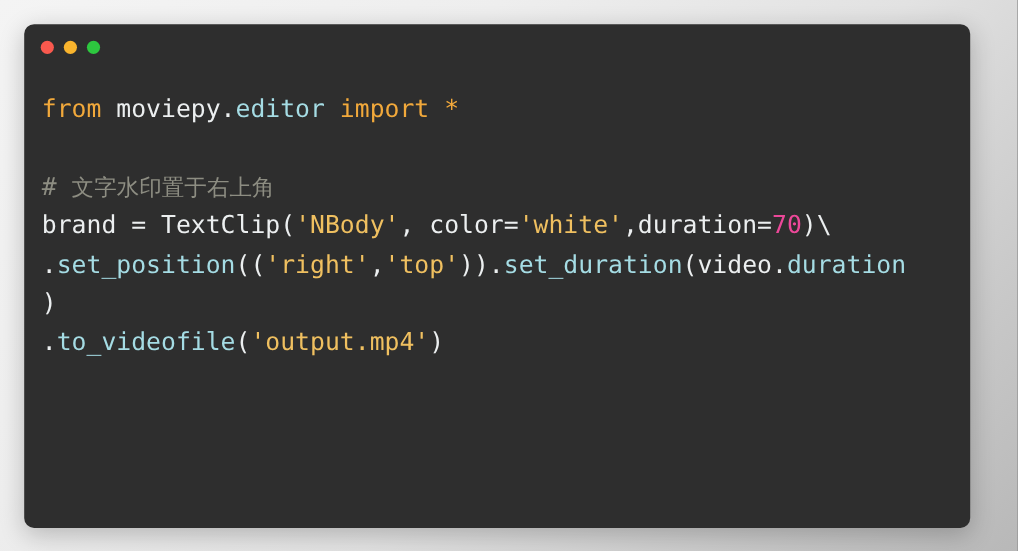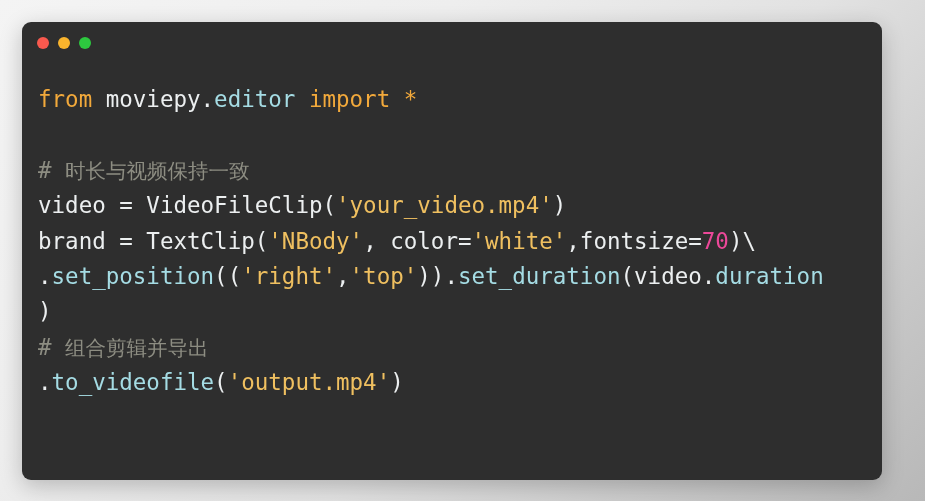--- a/index.html
+++ b/index.html
@@ -96,24 +96,22 @@
 
     <div id="titlebar">
       <span class="dot dot-close"></span>
       <span class="dot dot-min"></span>
       <span class="dot dot-max"></span>
     </div>
 
     <div id="code-body">
         <div class="code-line"><span class="tok t-kw">from </span><span class="tok t-plain">moviepy.</span><span class="tok t-attr">editor</span><span class="tok t-kw"> import </span><span class="tok t-kw">*</span></div>
         <div class="code-line"><span class="tok t-plain"> </span></div>
-        <div class="code-line"><span class="tok t-comment"># </span><span class="tok t-comment t-cjk">时长与视频保持一致</span></div>
-        <div class="code-line"><span class="tok t-plain">video = VideoFileClip(</span><span class="tok t-str">'your_video.mp4'</span><span class="tok t-plain">)</span></div>
-        <div class="code-line"><span class="tok t-plain">brand = TextClip(</span><span class="tok t-str">'NBody'</span><span class="tok t-plain">, color=</span><span class="tok t-str">'white'</span><span class="tok t-plain">,fontsize=</span><span class="tok t-num">70</span><span class="tok t-plain">)\</span></div>
+        <div class="code-line"><span class="tok t-comment"># </span><span class="tok t-comment t-cjk">文字水印置于右上角</span></div>
+        <div class="code-line"><span class="tok t-plain">brand = TextClip(</span><span class="tok t-str">'NBody'</span><span class="tok t-plain">, color=</span><span class="tok t-str">'white'</span><span class="tok t-plain">,duration=</span><span class="tok t-num">70</span><span class="tok t-plain">)\</span></div>
         <div class="code-line"><span class="tok t-plain">.</span><span class="tok t-fn">set_position</span><span class="tok t-plain">((</span><span class="tok t-str">'right'</span><span class="tok t-plain">,</span><span class="tok t-str">'top'</span><span class="tok t-plain">)).</span><span class="tok t-fn">set_duration</span><span class="tok t-plain">(video.</span><span class="tok t-attr">duration</span></div>
         <div class="code-line"><span class="tok t-plain">)</span></div>
-        <div class="code-line"><span class="tok t-comment"># </span><span class="tok t-comment t-cjk">组合剪辑并导出</span></div>
         <div class="code-line"><span class="tok t-plain">.</span><span class="tok t-fn">to_videofile</span><span class="tok t-plain">(</span><span class="tok t-str">'output.mp4'</span><span class="tok t-plain">)</span></div>
       </div>
 
   </div>
 
 </div>
 
 </body></html>

